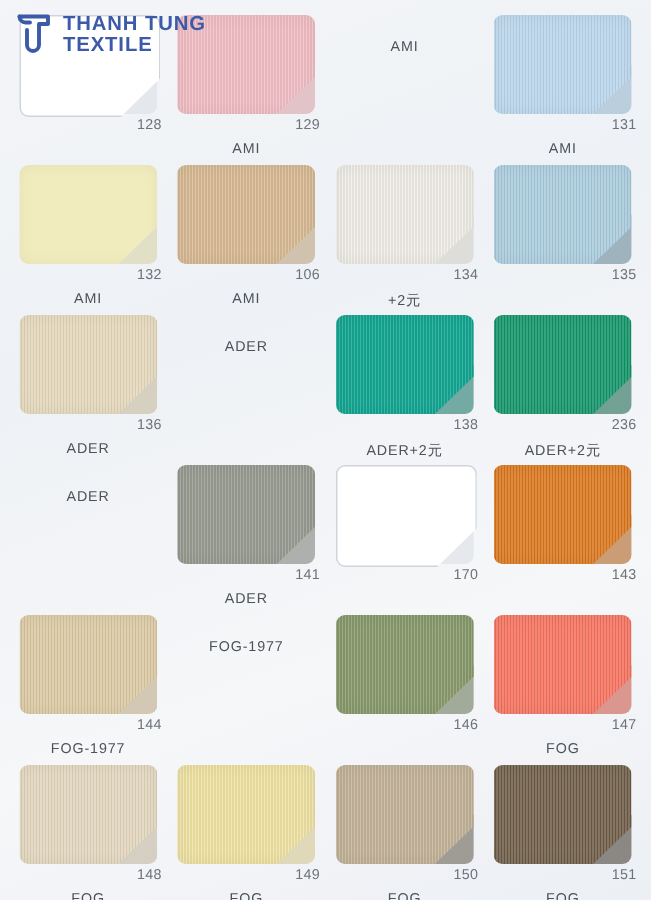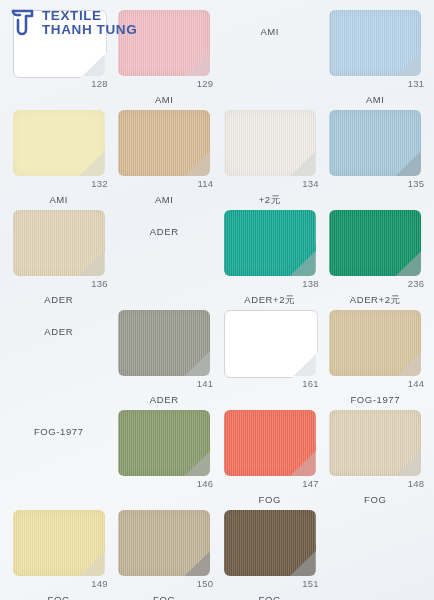--- a/index.html
+++ b/index.html
@@ -142,22 +142,22 @@
 <div id="catalog">
 
   <div id="logo">
     <span>
       <svg width="26" height="30" viewBox="0 0 26 30" aria-hidden="true">
         <path d="M3 3 H22 V8 H16 V22 a4 4 0 0 1 -8 0 V12" fill="none" stroke="#3c5aa8" stroke-width="2.6" stroke-linecap="round" stroke-linejoin="round"></path>
         <path d="M3 3 a4 4 0 0 0 4 4 H10" fill="none" stroke="#3c5aa8" stroke-width="2.6" stroke-linecap="round" stroke-linejoin="round"></path>
       </svg>
     </span>
     <span class="logo-text">
+      <span class="logo-line">THANH TUNG</span>
       <span class="logo-line second">TEXTILE</span>
-      <span class="logo-line">THANH TUNG</span>
     </span>
   </div>
 
   <div class="grid" id="grid">
       <div class="cell">
         <div class="swatch-wrap">
           <div class="fold" style="background: rgb(217, 221, 226);"></div>
           <div class="swatch outline" style="background-color: rgb(255, 255, 255);"></div>
           <span class="num">128</span>
         </div>
@@ -187,21 +187,21 @@
           <div class="fold" style="background: rgb(214, 208, 158);"></div>
           <div class="swatch plain" style="background-color: rgb(241, 236, 190);"></div>
           <span class="num">132</span>
         </div>
         <div class="caption">AMI</div>
       </div>
       <div class="cell">
         <div class="swatch-wrap">
           <div class="fold" style="background: rgb(184, 154, 115);"></div>
           <div class="swatch" style="background-color: rgb(217, 188, 150);"></div>
-          <span class="num">114</span>
+          <span class="num">106</span>
         </div>
         <div class="caption">AMI</div>
       </div>
       <div class="cell">
         <div class="swatch-wrap">
           <div class="fold" style="background: rgb(207, 204, 194);"></div>
           <div class="swatch" style="background-color: rgb(240, 238, 231);"></div>
           <span class="num">134</span>
         </div>
         <div class="caption">+2元</div>
@@ -249,21 +249,29 @@
           <div class="fold" style="background: rgb(115, 118, 109);"></div>
           <div class="swatch" style="background-color: rgb(154, 157, 146);"></div>
           <span class="num">141</span>
         </div>
         <div class="caption">ADER</div>
       </div>
       <div class="cell">
         <div class="swatch-wrap">
           <div class="fold" style="background: rgb(217, 221, 226);"></div>
           <div class="swatch outline" style="background-color: rgb(255, 255, 255);"></div>
-          <span class="num">161</span>
+          <span class="num">170</span>
+        </div>
+        <div class="caption"></div>
+      </div>
+      <div class="cell">
+        <div class="swatch-wrap">
+          <div class="fold" style="background: rgb(168, 83, 12);"></div>
+          <div class="swatch" style="background-color: rgb(217, 117, 26);"></div>
+          <span class="num">143</span>
         </div>
         <div class="caption"></div>
       </div>
       <div class="cell">
         <div class="swatch-wrap">
           <div class="fold" style="background: rgb(181, 162, 124);"></div>
           <div class="swatch" style="background-color: rgb(217, 199, 160);"></div>
           <span class="num">144</span>
         </div>
         <div class="caption">FOG-1977</div>

